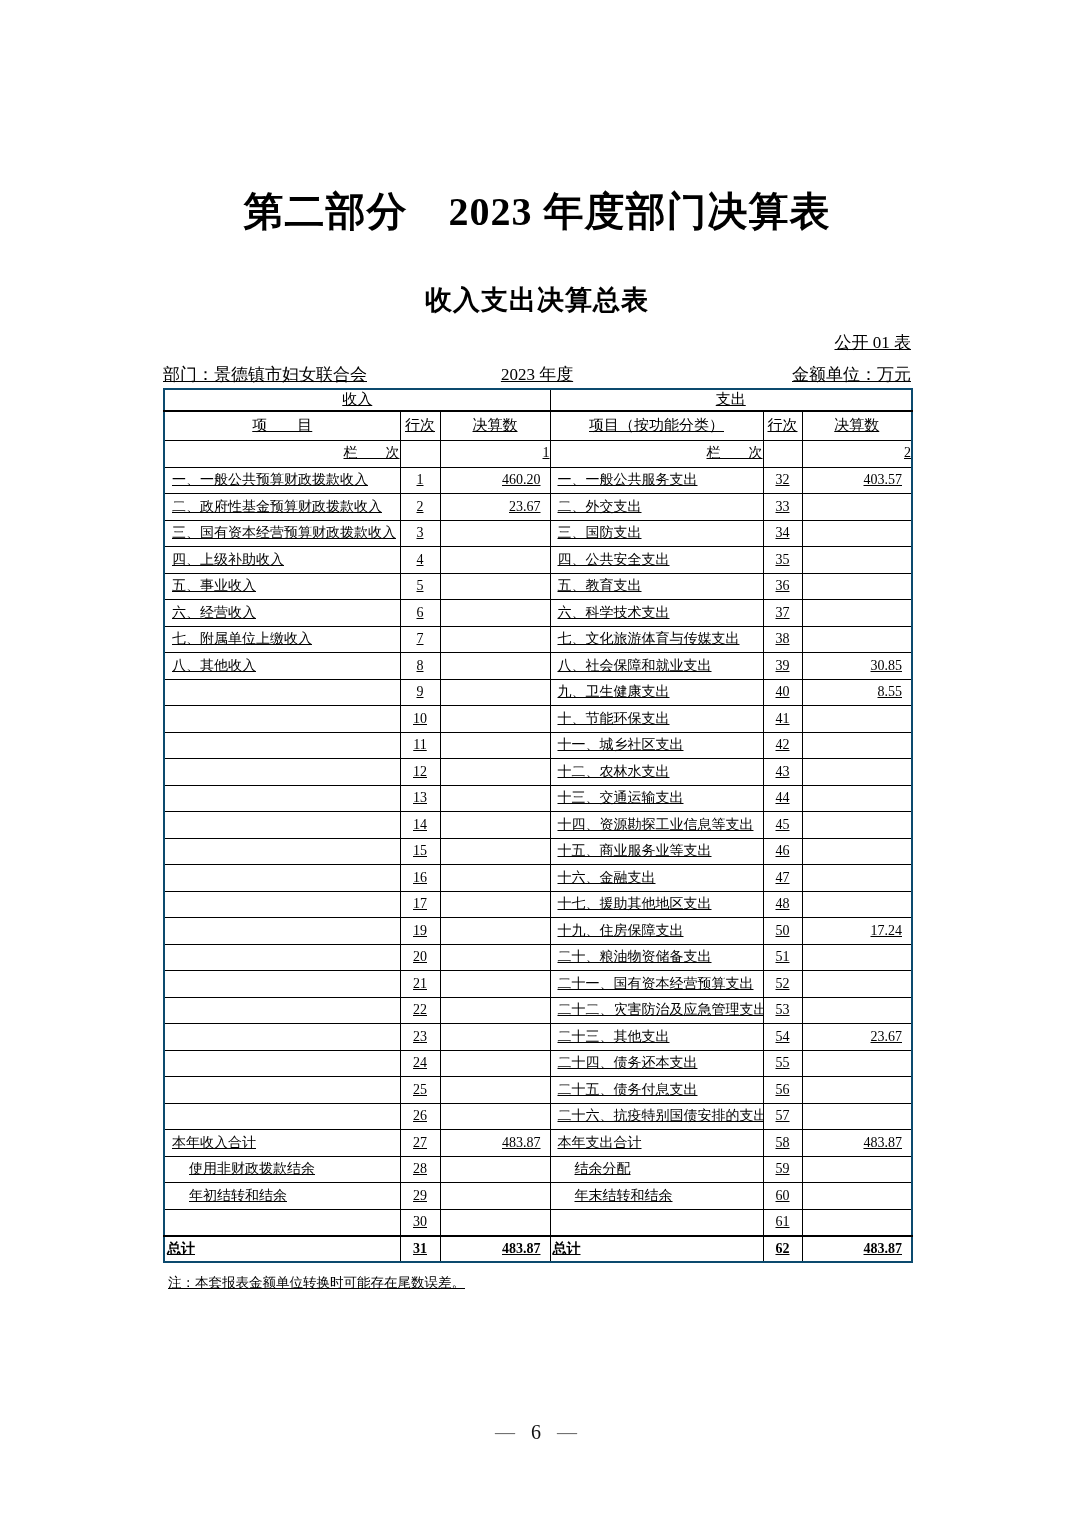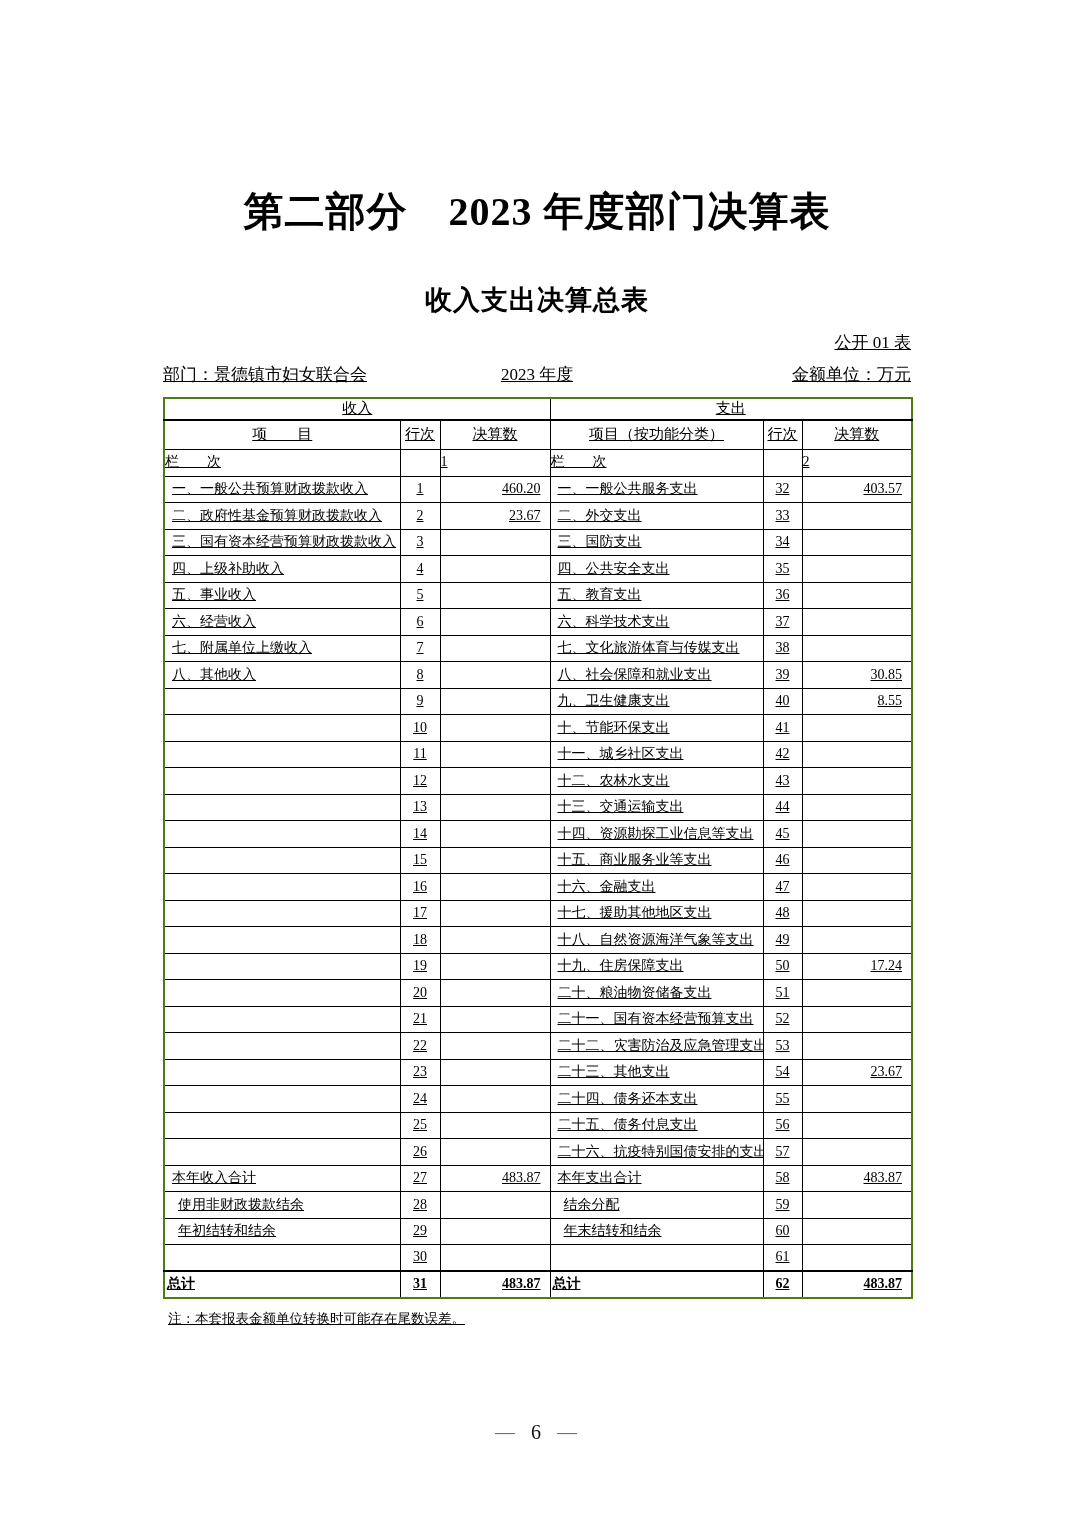--- a/index.html
+++ b/index.html
@@ -51,25 +51,25 @@
     align-items: baseline;
     font-size: 17px;
     line-height: 24px;
     gap: 24px;
   }
   .meta-line .meta-left  { text-align: left; }
   .meta-line .meta-mid   { text-align: center; }
   .meta-line .meta-right { text-align: right; }
 
   table.budget {
-    margin-top: 10px;
+    margin-top: 1px;
     width: 748px;
     table-layout: fixed;
     border-collapse: collapse;
-    border: 2px solid #4d7c0f;
+    border: 2px solid #0c4a6e;
   }
   table.budget td {
     border: 1px solid #000;
     font-size: 14px;
     line-height: 1.15;
     overflow: hidden;
     white-space: nowrap;
     vertical-align: middle;
   }
   
@@ -79,29 +79,29 @@
     font-size: 15px;
     border-bottom: 2px solid #000;
   }
   tr.colhead-row td {
     height: 29px;
     text-align: center;
     font-size: 15px;
   }
   tr.lancie-row td {
     height: 27px;
-    text-align: left;
+    text-align: right;
     font-size: 14px;
   }
   
   tbody tr td { height: 26.5px; }
   td.item-cell   { text-align: left;  padding-left: 7px; padding-right: 2px; }
   td.rownum-cell { text-align: center; }
   td.amount-cell { text-align: right; padding-right: 9px; }
-  tr.indent-row td.item-cell { padding-left: 13px; }
+  tr.indent-row td.item-cell { padding-left: 24px; }
   tr.total-row td {
     font-weight: bold;
     border-top: 2px solid #000;
   }
   tr.total-row td.item-cell { padding-left: 2px; }
 
   .note-line {
     margin-top: 11px;
     text-align: left;
     font-size: 13.5px;
@@ -300,28 +300,20 @@
           <tr>
             <td class="item-cell"></td>
             <td class="rownum-cell">17</td>
             <td class="amount-cell"></td>
             <td class="item-cell">十七、援助其他地区支出</td>
             <td class="rownum-cell">48</td>
             <td class="amount-cell"></td>
           </tr>
           <tr>
             <td class="item-cell"></td>
-            <td class="rownum-cell">18</td>
-            <td class="amount-cell"></td>
-            <td class="item-cell">十八、自然资源海洋气象等支出</td>
-            <td class="rownum-cell">49</td>
-            <td class="amount-cell"></td>
-          </tr>
-          <tr>
-            <td class="item-cell"></td>
             <td class="rownum-cell">19</td>
             <td class="amount-cell"></td>
             <td class="item-cell">十九、住房保障支出</td>
             <td class="rownum-cell">50</td>
             <td class="amount-cell">17.24</td>
           </tr>
           <tr>
             <td class="item-cell"></td>
             <td class="rownum-cell">20</td>
             <td class="amount-cell"></td>

